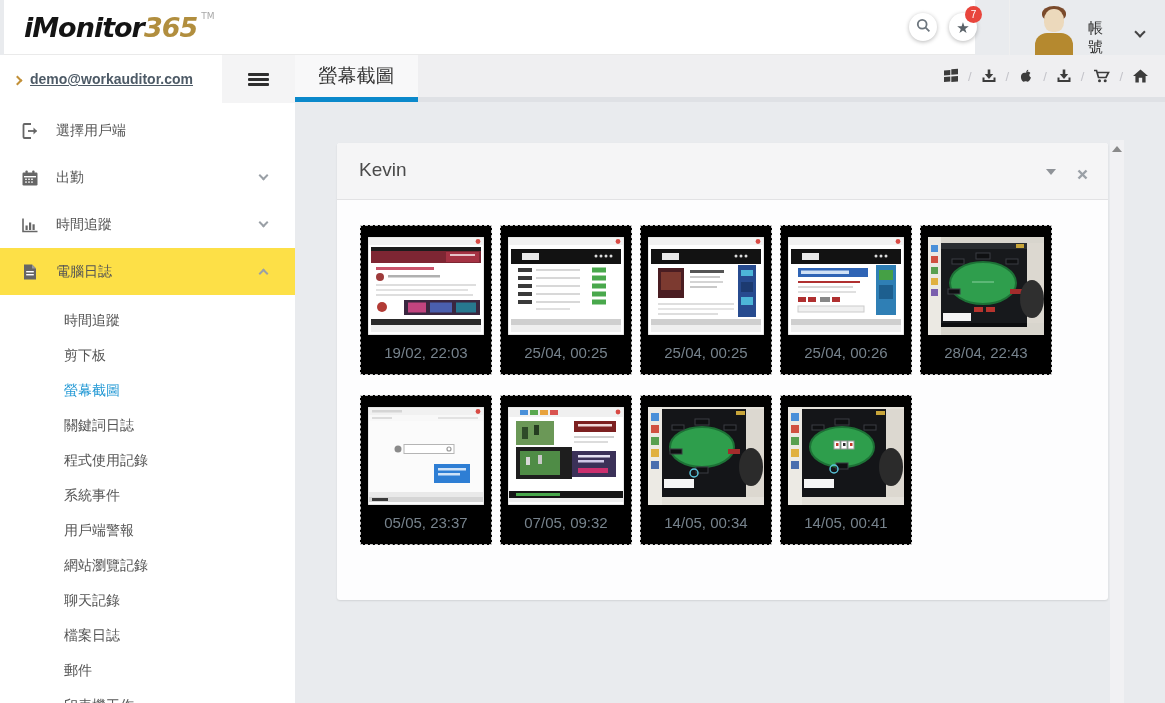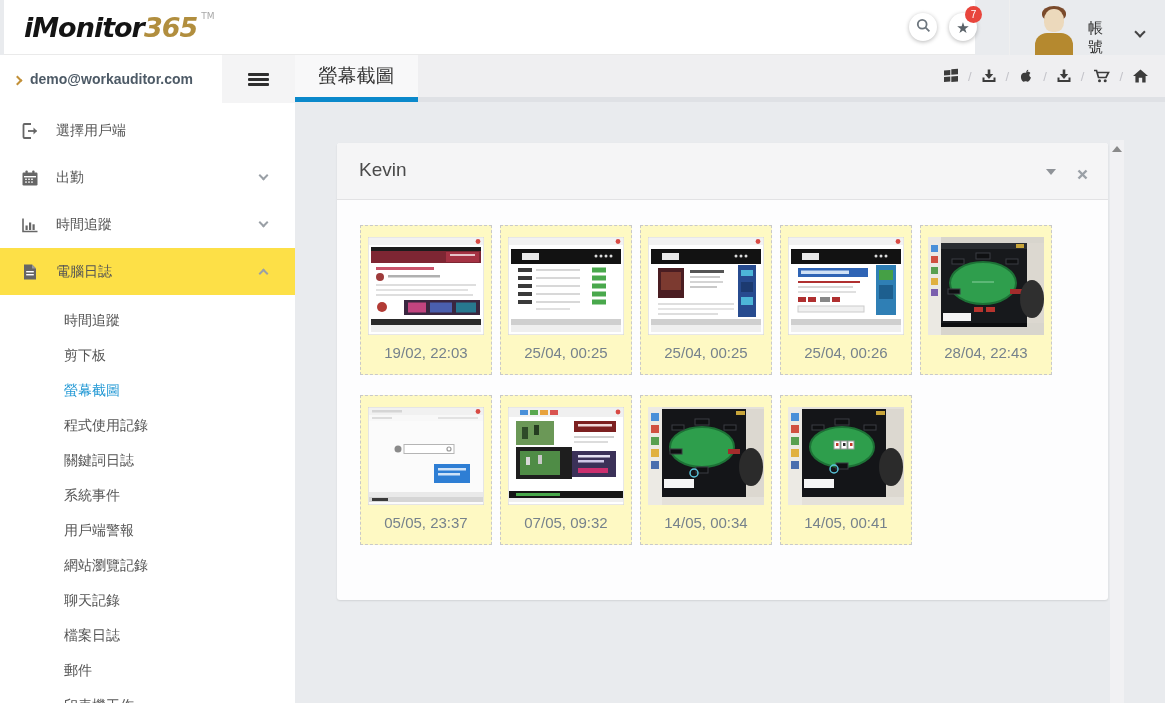--- a/index.html
+++ b/index.html
@@ -21,21 +21,21 @@
   .avatar .hair { position:absolute; left:10px; top:0; width:24px; height:15px; background:#7a4a2b; border-radius:50% 50% 40% 40%; }
   .avatar .head { position:absolute; left:12px; top:3px; width:20px; height:23px; background:#ecd9bc; border-radius:48% 48% 42% 42%; }
   .avatar .shirt { position:absolute; left:3px; top:27px; width:38px; height:22px; background:#b5892f; border-radius:12px 12px 0 0; }
   .account-label { position:absolute; left:1084px; top:19px; font-size:15px; color:#333; cursor:pointer; }
   .chev { display:inline-block; width:8px; height:8px; border-right:2px solid #444; border-bottom:2px solid #444; transform:rotate(45deg); }
   .account-chev { position:absolute; left:1132px; top:22px; cursor:pointer; }
 
   
   .sidebar { position:absolute; left:0; top:55px; width:295px; height:648px; background:#fff; overflow:hidden; z-index:5; }
   .side-top { position:relative; height:52px; }
-  .acct { position:absolute; left:14px; top:16px; font-size:14px; font-weight:bold; color:#4d5a66; cursor:pointer; }
+  .acct { position:absolute; left:14px; top:16px; font-size:14px; font-weight:bold; color:#4d5a66; cursor:pointer;text-decoration:underline; }
   .acct-chev { display:inline-block; width:7px; height:7px; border-right:2px solid #c29038; border-top:2px solid #c29038; transform:rotate(45deg); margin-right:9px; }
   .hamburger-block { position:absolute; right:0; top:0; width:73px; height:48px; background:#f4f4f5; display:flex; align-items:center; justify-content:center; cursor:pointer; }
   .hamburger span { display:block; width:21px; height:3px; background:#2e2e2e; margin:2px 0; border-radius:1px; }
 
   .menu-item { position:relative; height:47px; display:flex; align-items:center; padding-left:20px; font-size:14px; color:#555; cursor:pointer; }
   .menu-item.active-section { background:#fde047; }
   .mi-icon { width:20px; height:20px; margin-right:16px; flex:none; }
   .mi-chev { position:absolute; right:28px; width:7px; height:7px; border-right:2px solid #9aa0a6; border-bottom:2px solid #9aa0a6; }
   .mi-chev.down { transform:rotate(45deg); top:18px; }
   .mi-chev.up { transform:rotate(225deg); top:22px; }
@@ -56,21 +56,21 @@
   
   .content { position:absolute; left:295px; top:102px; width:870px; height:601px; background:#e9ebee; }
   .panel { position:absolute; left:42px; top:41px; width:771px; height:457px; background:#fdfdfe; border-radius:3px; box-shadow:0 1px 2px rgba(0,0,0,0.10); }
   .panel-header { position:relative; height:57px; background:#f5f5f6; border-bottom:1px solid #e2e2e4; border-radius:3px 3px 0 0; }
   .panel-title { position:absolute; left:22px; top:16px; font-size:19px; color:#4a4a4a; }
   .collapse-icon { position:absolute; right:52px; top:26px; width:0; height:0; border-left:5px solid transparent; border-right:5px solid transparent; border-top:6px solid #8f9398; cursor:pointer; }
   .close-icon { position:absolute; right:20px; top:23px; cursor:pointer; }
 
   .panel-body { padding:25px 0 0 23px; }
   .grid { display:flex; flex-wrap:wrap; width:724px; }
-  .shot-box { width:132px; height:150px; border:1px dashed #c9c9c9; margin:0 8px 20px 0; text-align:center; cursor:pointer; background:#fef9c3; }
+  .shot-box { width:132px; height:150px; border:1px dashed #c9c9c9; margin:0 8px 20px 0; text-align:center; cursor:pointer; background:#000000; }
   .preview { width:116px; height:98px; margin:11px auto 0; }
   .preview svg { display:block; }
   .ts { margin-top:9px; font-size:15px; color:#76828c; }
 
   .scroll-track { position:absolute; left:815px; top:38px; width:14px; height:563px; background:#f1f1f3; cursor:pointer; }
   .scroll-up { width:0; height:0; margin:6px auto 0; border-left:5px solid transparent; border-right:5px solid transparent; border-bottom:6px solid #8a8a8a; }
 </style>
 </head>
 <body>
 
@@ -170,22 +170,22 @@
         </svg>
     </span>
     <span>電腦日誌</span>
     <span class="mi-chev up"></span>
   </div>
 
   <div class="sub-menu">
     <div class="sub-item">時間追蹤</div>
     <div class="sub-item">剪下板</div>
     <div class="sub-item active">螢幕截圖</div>
+    <div class="sub-item">關鍵詞日誌</div>
     <div class="sub-item">程式使用記錄</div>
-    <div class="sub-item">關鍵詞日誌</div>
     <div class="sub-item">系統事件</div>
     <div class="sub-item">用戶端警報</div>
     <div class="sub-item">網站瀏覽記錄</div>
     <div class="sub-item">聊天記錄</div>
     <div class="sub-item">檔案日誌</div>
     <div class="sub-item">郵件</div>
     <div class="sub-item">印表機工作</div>
   </div>
 </div>
 

